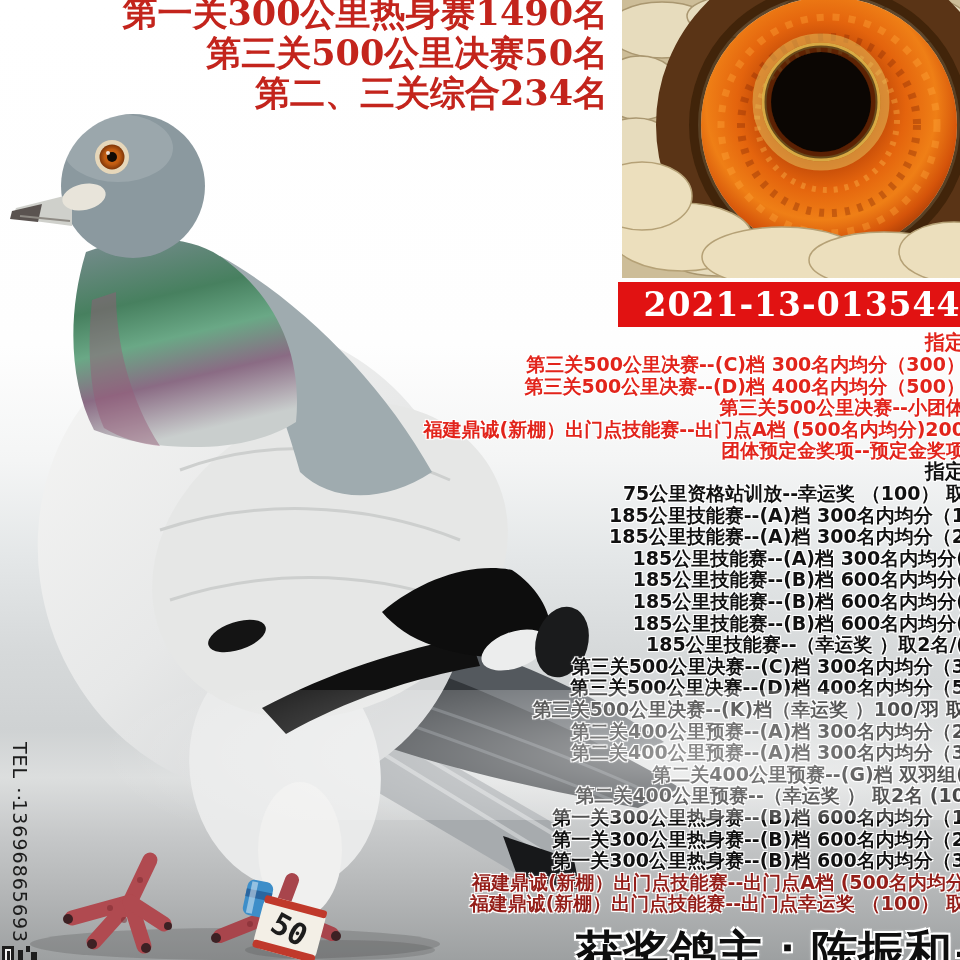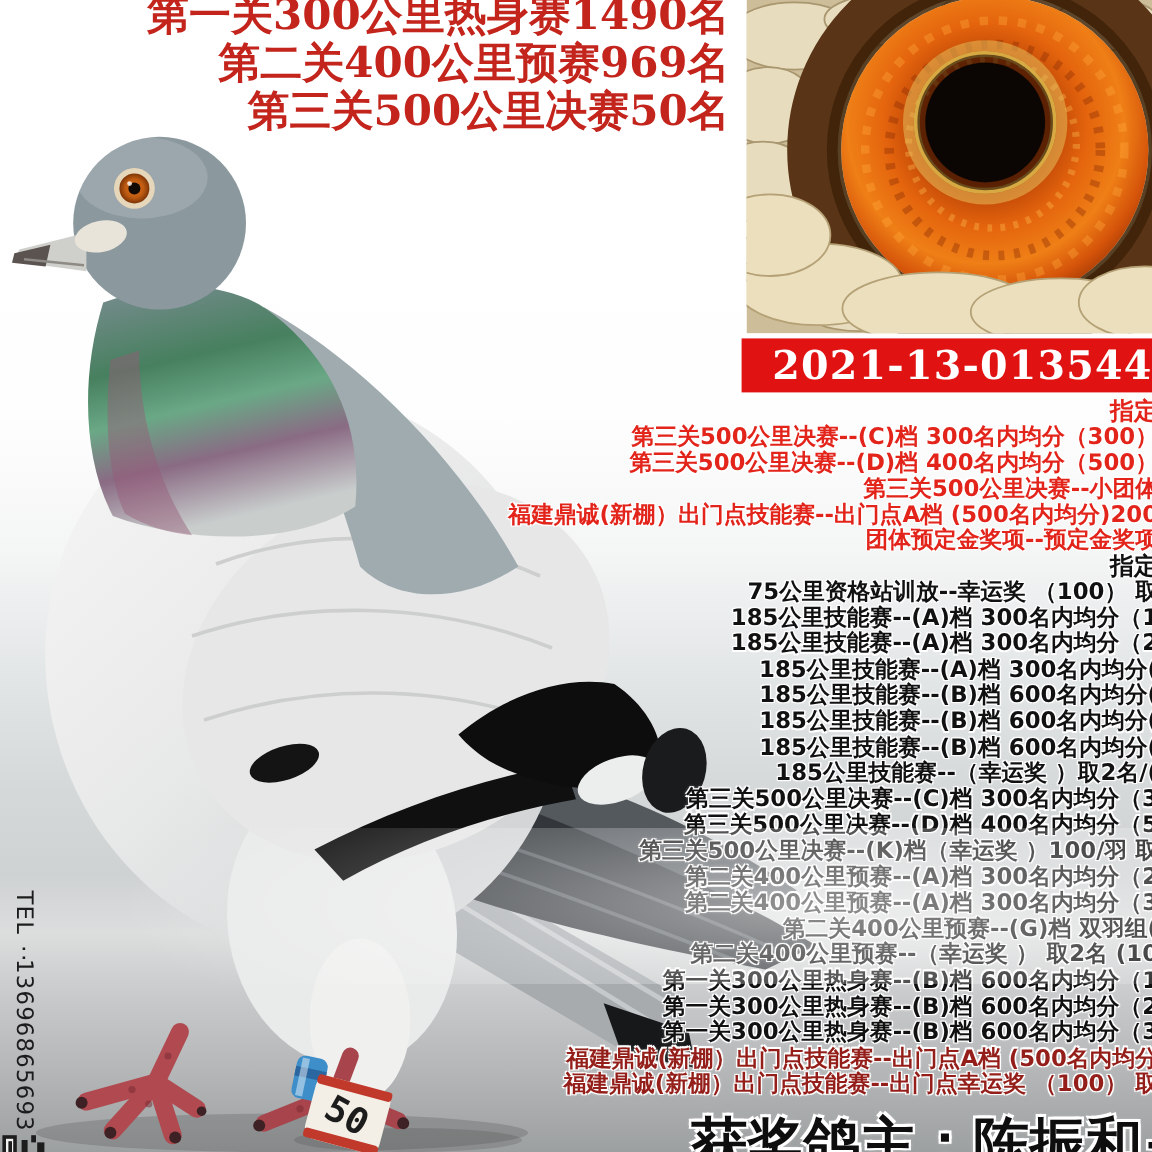--- a/index.html
+++ b/index.html
@@ -207,22 +207,22 @@
           <ellipse cx="160" cy="257" rx="80" ry="30"></ellipse>
         <ellipse cx="262" cy="260" rx="75" ry="28"></ellipse>
           <ellipse cx="332" cy="252" rx="55" ry="30"></ellipse>
         <ellipse cx="20" cy="196" rx="50" ry="34"></ellipse>
       </g>
     </svg>
   </div>
 
   <div class="top-results" style="color:#c3241c">
     <div>第一关300公里热身赛1490名</div>
-    <div>第二关400公里预赛969名</div>
     <div>第三关500公里决赛50名</div>
+    <div>第二、三关综合234名</div>
   </div>
 
   <div class="banner" style="background:#e11212;color:#ffffff">
     <span>2021-13-0135441</span>
   </div>
 
   <div class="line hd" style="top:332px;color:#e2241b">指定</div>
   <div class="line" style="top:354px;color:#e2241b">第三关500公里决赛--(C)档 300名内均分（300）</div>
   <div class="line" style="top:376px;color:#e2241b">第三关500公里决赛--(D)档 400名内均分（500）</div>
   <div class="line" style="top:397px;color:#e2241b">第三关500公里决赛--小团体</div>

